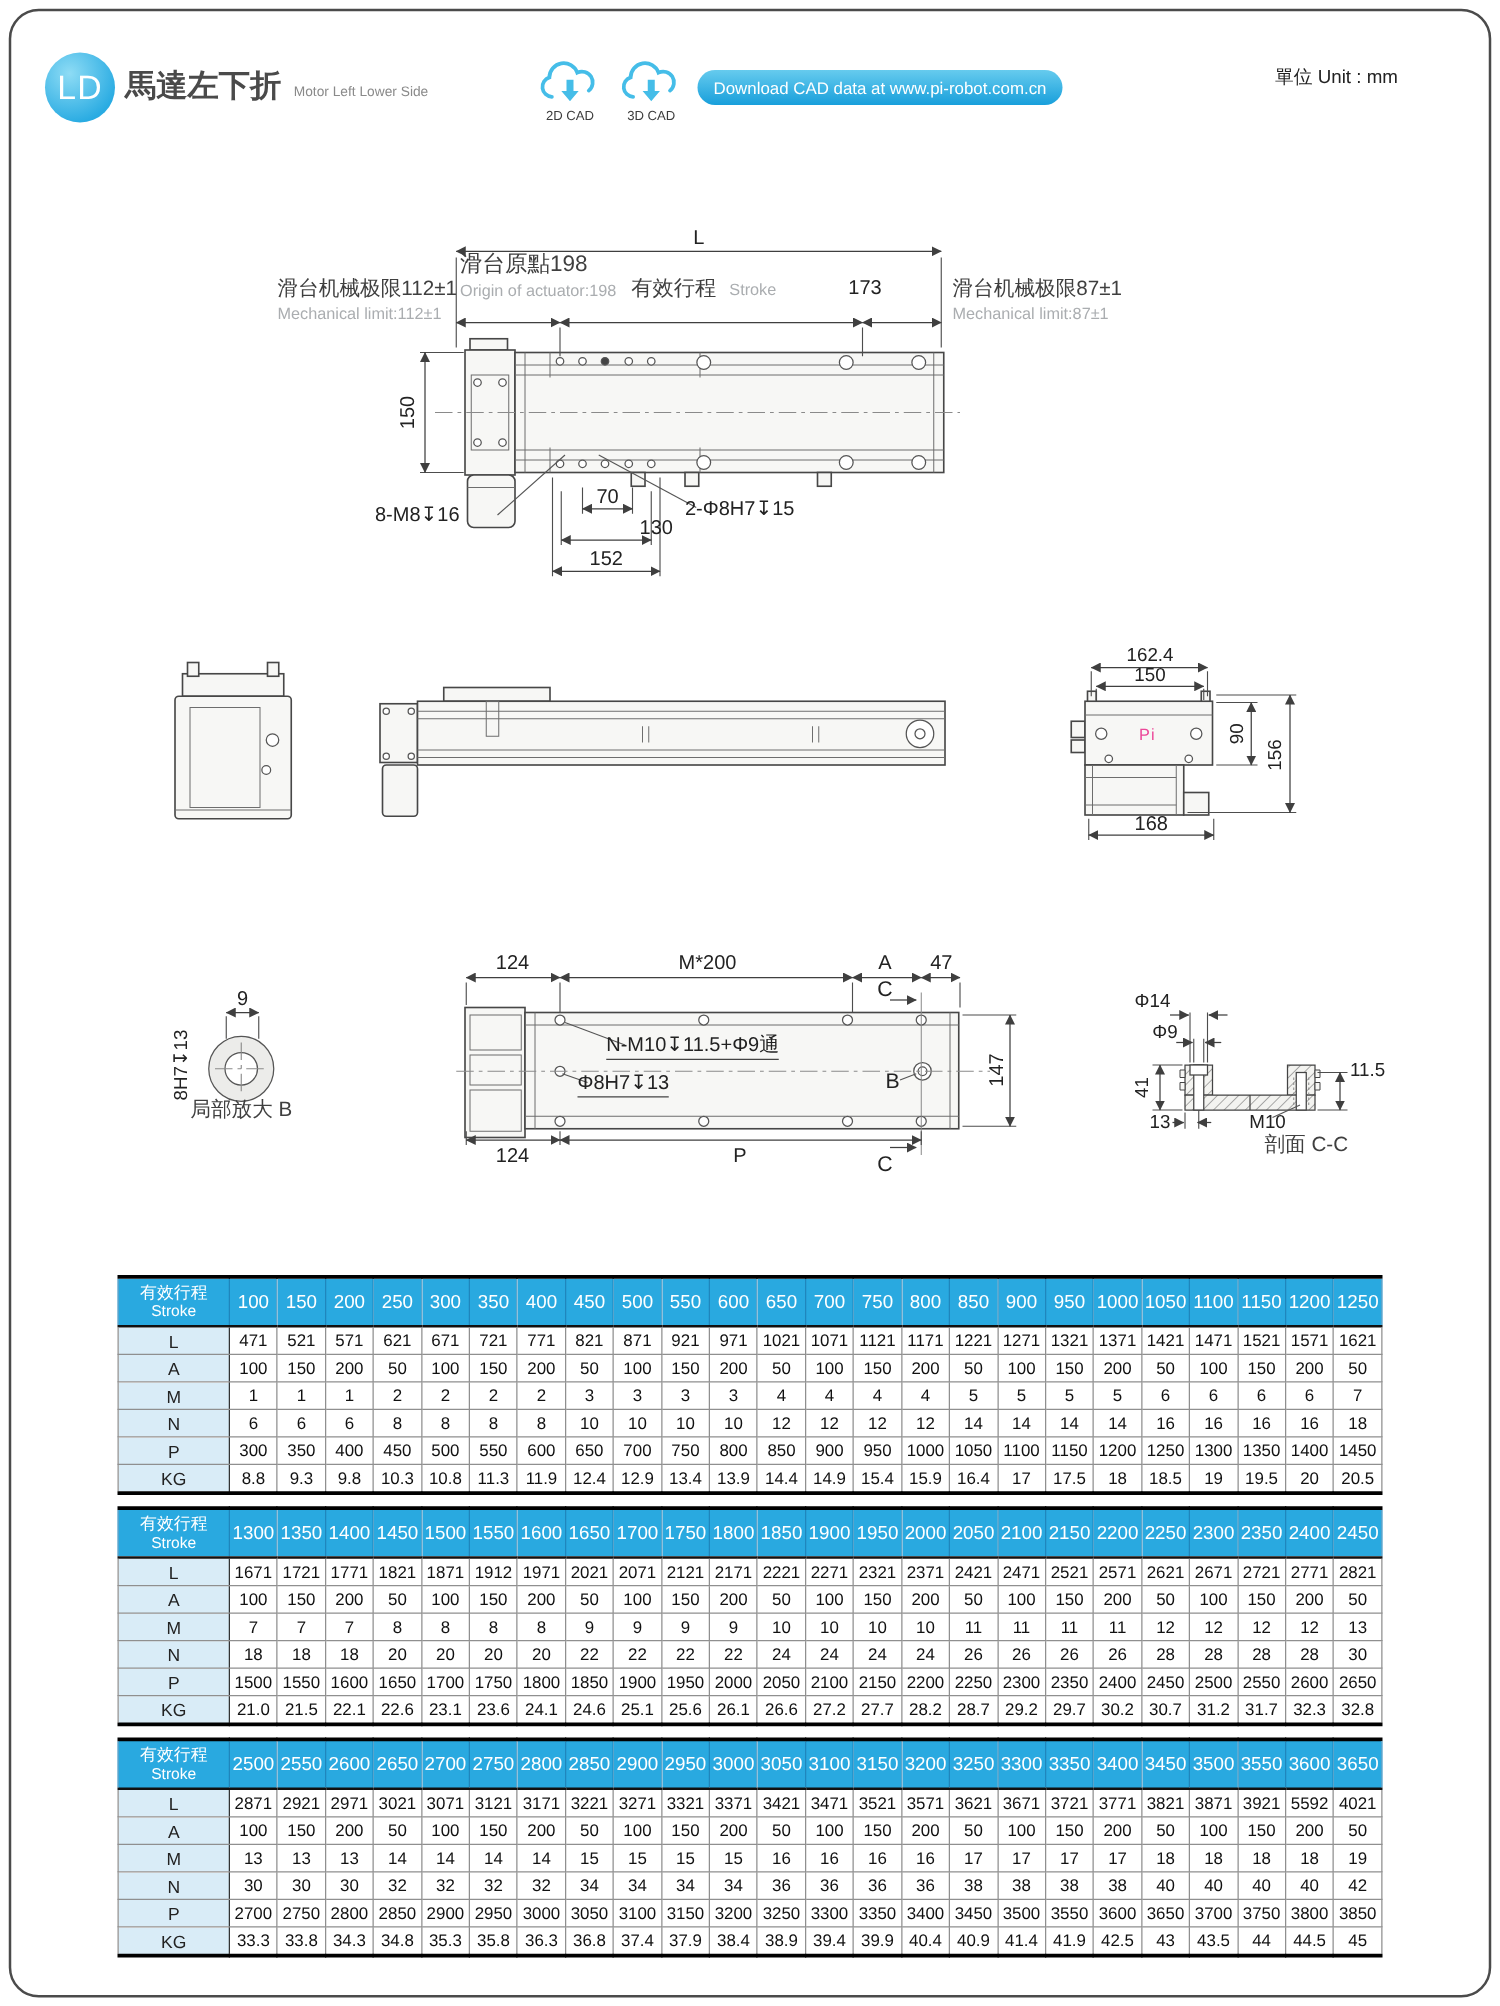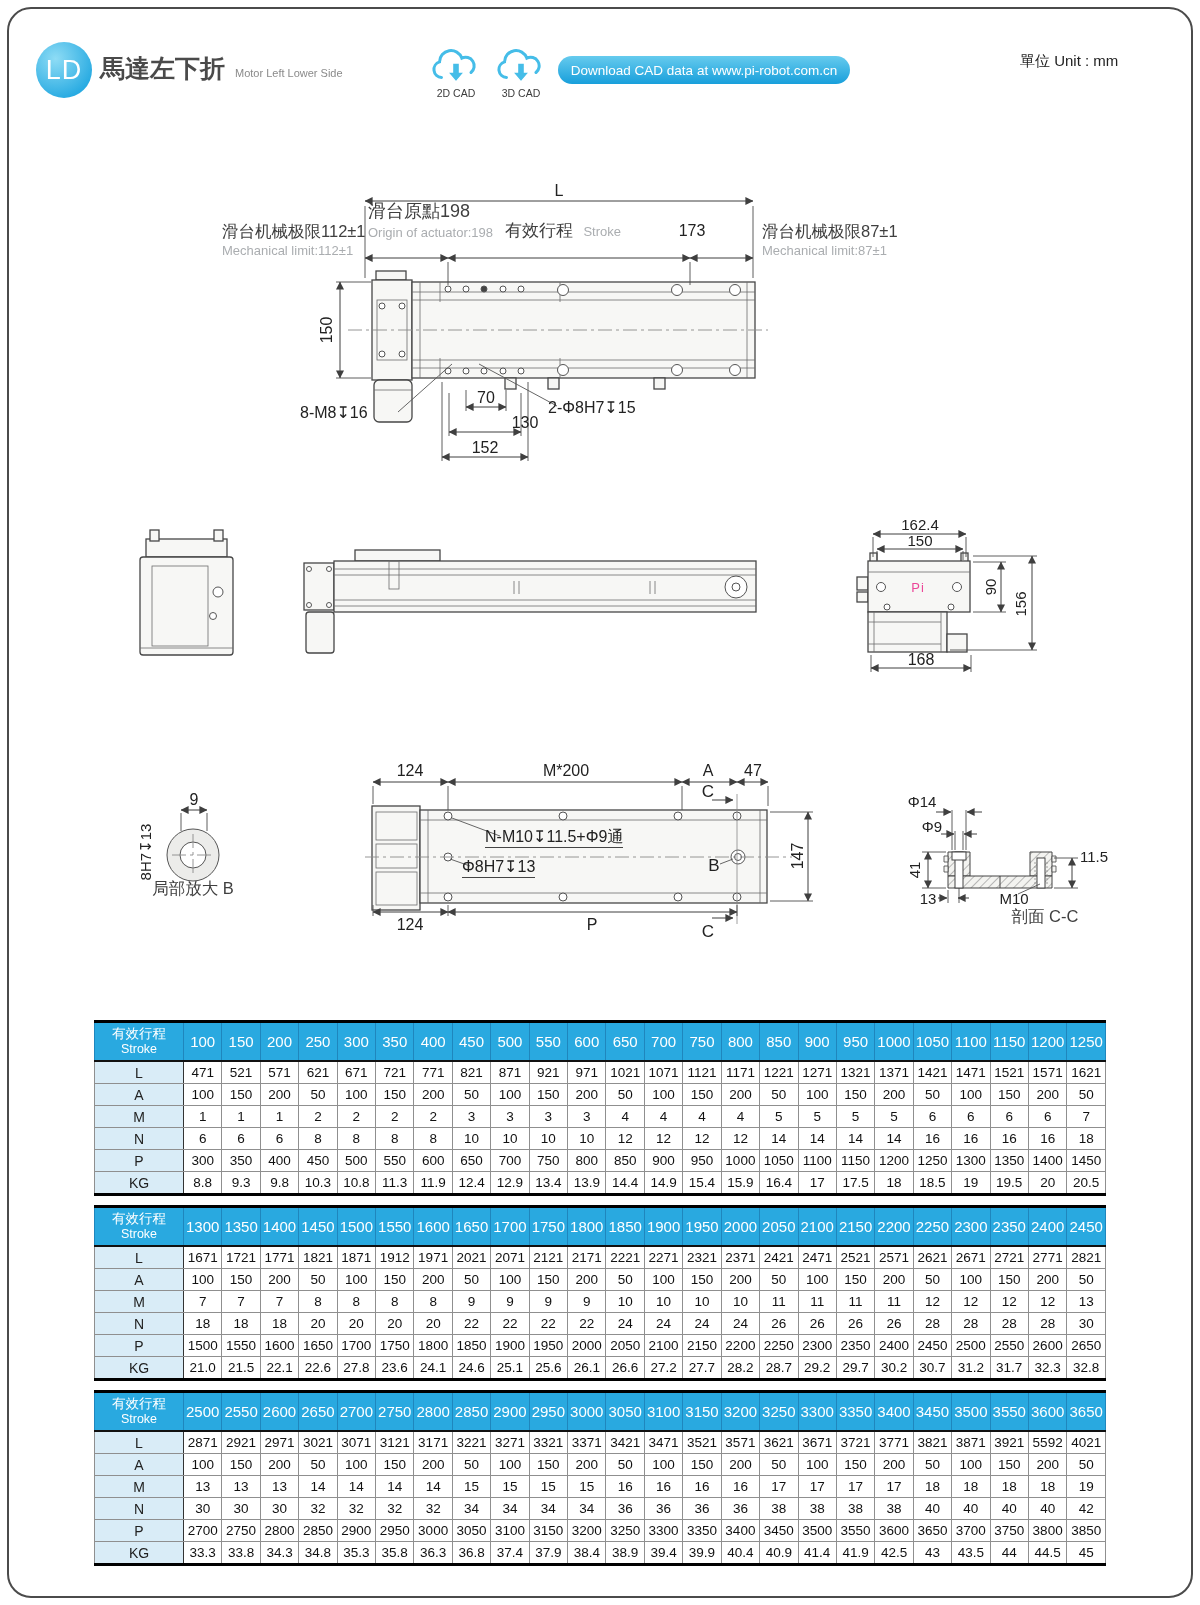--- a/index.html
+++ b/index.html
@@ -672,21 +672,21 @@
             <td>2550</td>
             <td>2600</td>
             <td>2650</td>
           </tr>
           <tr>
             <td class="rl">KG</td>
             <td>21.0</td>
             <td>21.5</td>
             <td>22.1</td>
             <td>22.6</td>
-            <td>27.8</td>
+            <td>23.1</td>
             <td>23.6</td>
             <td>24.1</td>
             <td>24.6</td>
             <td>25.1</td>
             <td>25.6</td>
             <td>26.1</td>
             <td>26.6</td>
             <td>27.2</td>
             <td>27.7</td>
             <td>28.2</td>

